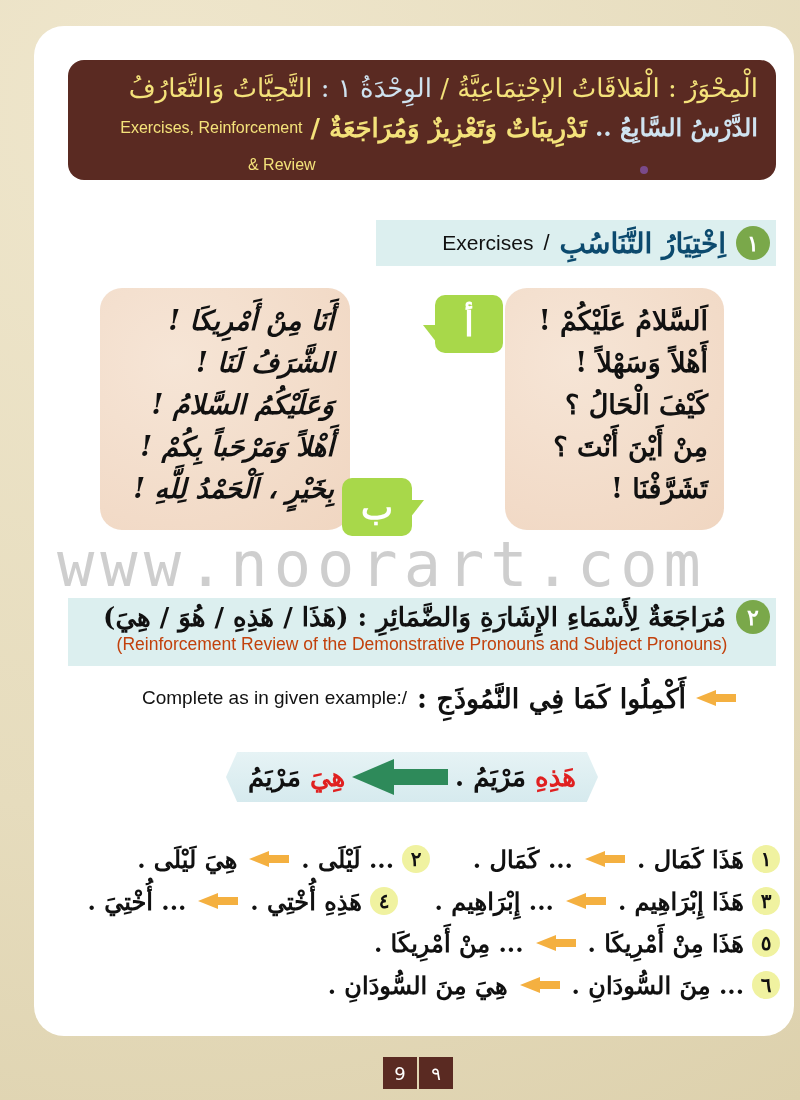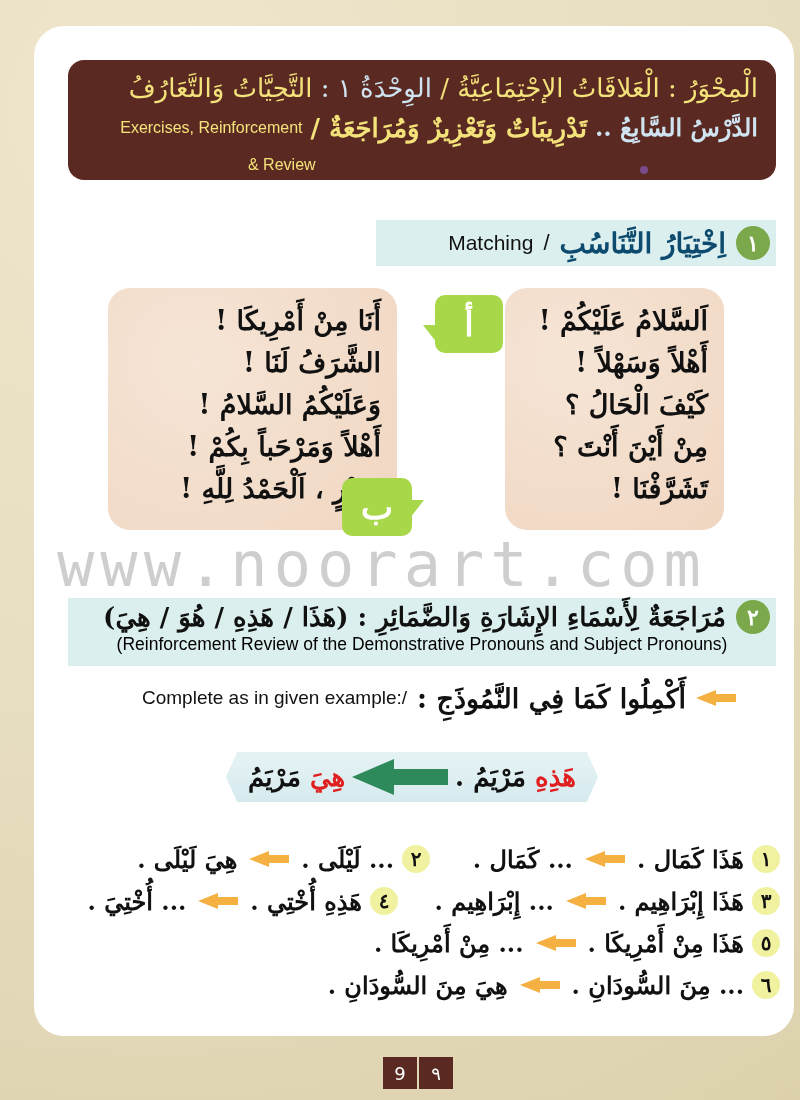--- a/index.html
+++ b/index.html
@@ -56,21 +56,21 @@
     .sec1 .sep { font-family: "Liberation Sans", sans-serif; font-size: 22px; margin: 0 10px; color: #111; }
     .sec1 .en { direction: ltr; font-family: "Liberation Sans", sans-serif; font-size: 21px; color: #111; }
 
     .card {
       position: absolute; background: #f3dcc9; border-radius: 22px;
       background-image: radial-gradient(circle at 30% 30%, #f6e5d6 0%, #f0d6c1 100%);
       direction: rtl; padding: 12px 16px;
     }
     .card .ln { font-size: 27px; font-weight: bold; line-height: 42px; color: #111; white-space: nowrap; text-align: right; }
     .card-a { left: 505px; top: 288px; width: 219px; height: 242px; }
-    .card-b { left: 108px; top: 288px; width: 289px; height: 242px; }
+    .card-b { left: 100px; top: 288px; width: 250px; height: 242px; font-style: italic; }
     .bubble {
       position: absolute; background: #a8d84a; border-radius: 10px;
       color: #fff; font-size: 34px; font-weight: bold;
       display: flex; align-items: center; justify-content: center;
     }
     .bubble-a { left: 435px; top: 295px; width: 68px; height: 58px; }
     .bubble-a::before {
       content: ""; position: absolute; left: -12px; top: 30px;
       border-style: solid; border-width: 0 14px 18px 0; border-color: transparent #a8d84a transparent transparent;
     }
@@ -80,21 +80,21 @@
       border-style: solid; border-width: 0 0 18px 14px; border-color: transparent transparent transparent #a8d84a;
     }
     .watermark {
       position: absolute; left: 0; top: 528px; width: 764px; text-align: center;
       font-family: "DejaVu Sans Mono", monospace; font-size: 62px; color: rgba(190,190,190,0.75);
       letter-spacing: 6px; white-space: nowrap;
     }
     .sec2 { left: 68px; top: 598px; width: 708px; height: 68px; flex-direction: column; align-items: stretch; padding-top: 2px; }
     .sec2 .row1 { display: flex; align-items: center; direction: rtl; }
     .sec2 .ar { font-size: 26px; font-weight: bold; color: #111; white-space: nowrap; }
-    .sec2 .en { direction: ltr; font-family: "Liberation Sans", sans-serif; font-size: 17.5px; color: #000000; text-align: center; white-space: nowrap; }
+    .sec2 .en { direction: ltr; font-family: "Liberation Sans", sans-serif; font-size: 17.5px; color: #c2410c; text-align: center; white-space: nowrap; }
     .instruction {
       position: absolute; left: 76px; top: 676px; width: 660px; height: 44px;
       display: flex; align-items: center; direction: rtl;
     }
     .instruction .ar { font-size: 27px; font-weight: bold; color: #111; white-space: nowrap; }
     .instruction .en { direction: ltr; font-family: "Liberation Sans", sans-serif; font-size: 19px; color: #111; margin-right: 10px; white-space: nowrap; }
     .orange-arrow {
       display: inline-block; position: relative; width: 40px; height: 16px; flex: 0 0 40px;
     }
     .orange-arrow .shaft { position: absolute; right: 0; top: 4px; width: 22px; height: 8px; background: #f4b040; }
@@ -154,21 +154,21 @@
     <span class="en">Exercises, Reinforcement</span>
   </div>
   <div class="en2">&amp; Review</div>
   <div class="dot"></div>
 </div>
 
 <div class="section-bar sec1">
   <div class="num-badge">١</div>
   <span class="ar">اِخْتِيَارُ التَّنَاسُبِ</span>
   <span class="sep">/</span>
-  <span class="en">Matching</span>
+  <span class="en">Exercises</span>
 </div>
 
 <div class="card card-a">
   <div class="ln">اَلسَّلامُ عَلَيْكُمْ !</div>
   <div class="ln">أَهْلاً وَسَهْلاً !</div>
   <div class="ln">كَيْفَ الْحَالُ ؟</div>
   <div class="ln">مِنْ أَيْنَ أَنْتَ ؟</div>
   <div class="ln">تَشَرَّفْنَا !</div>
 </div>
 <div class="bubble bubble-a">

